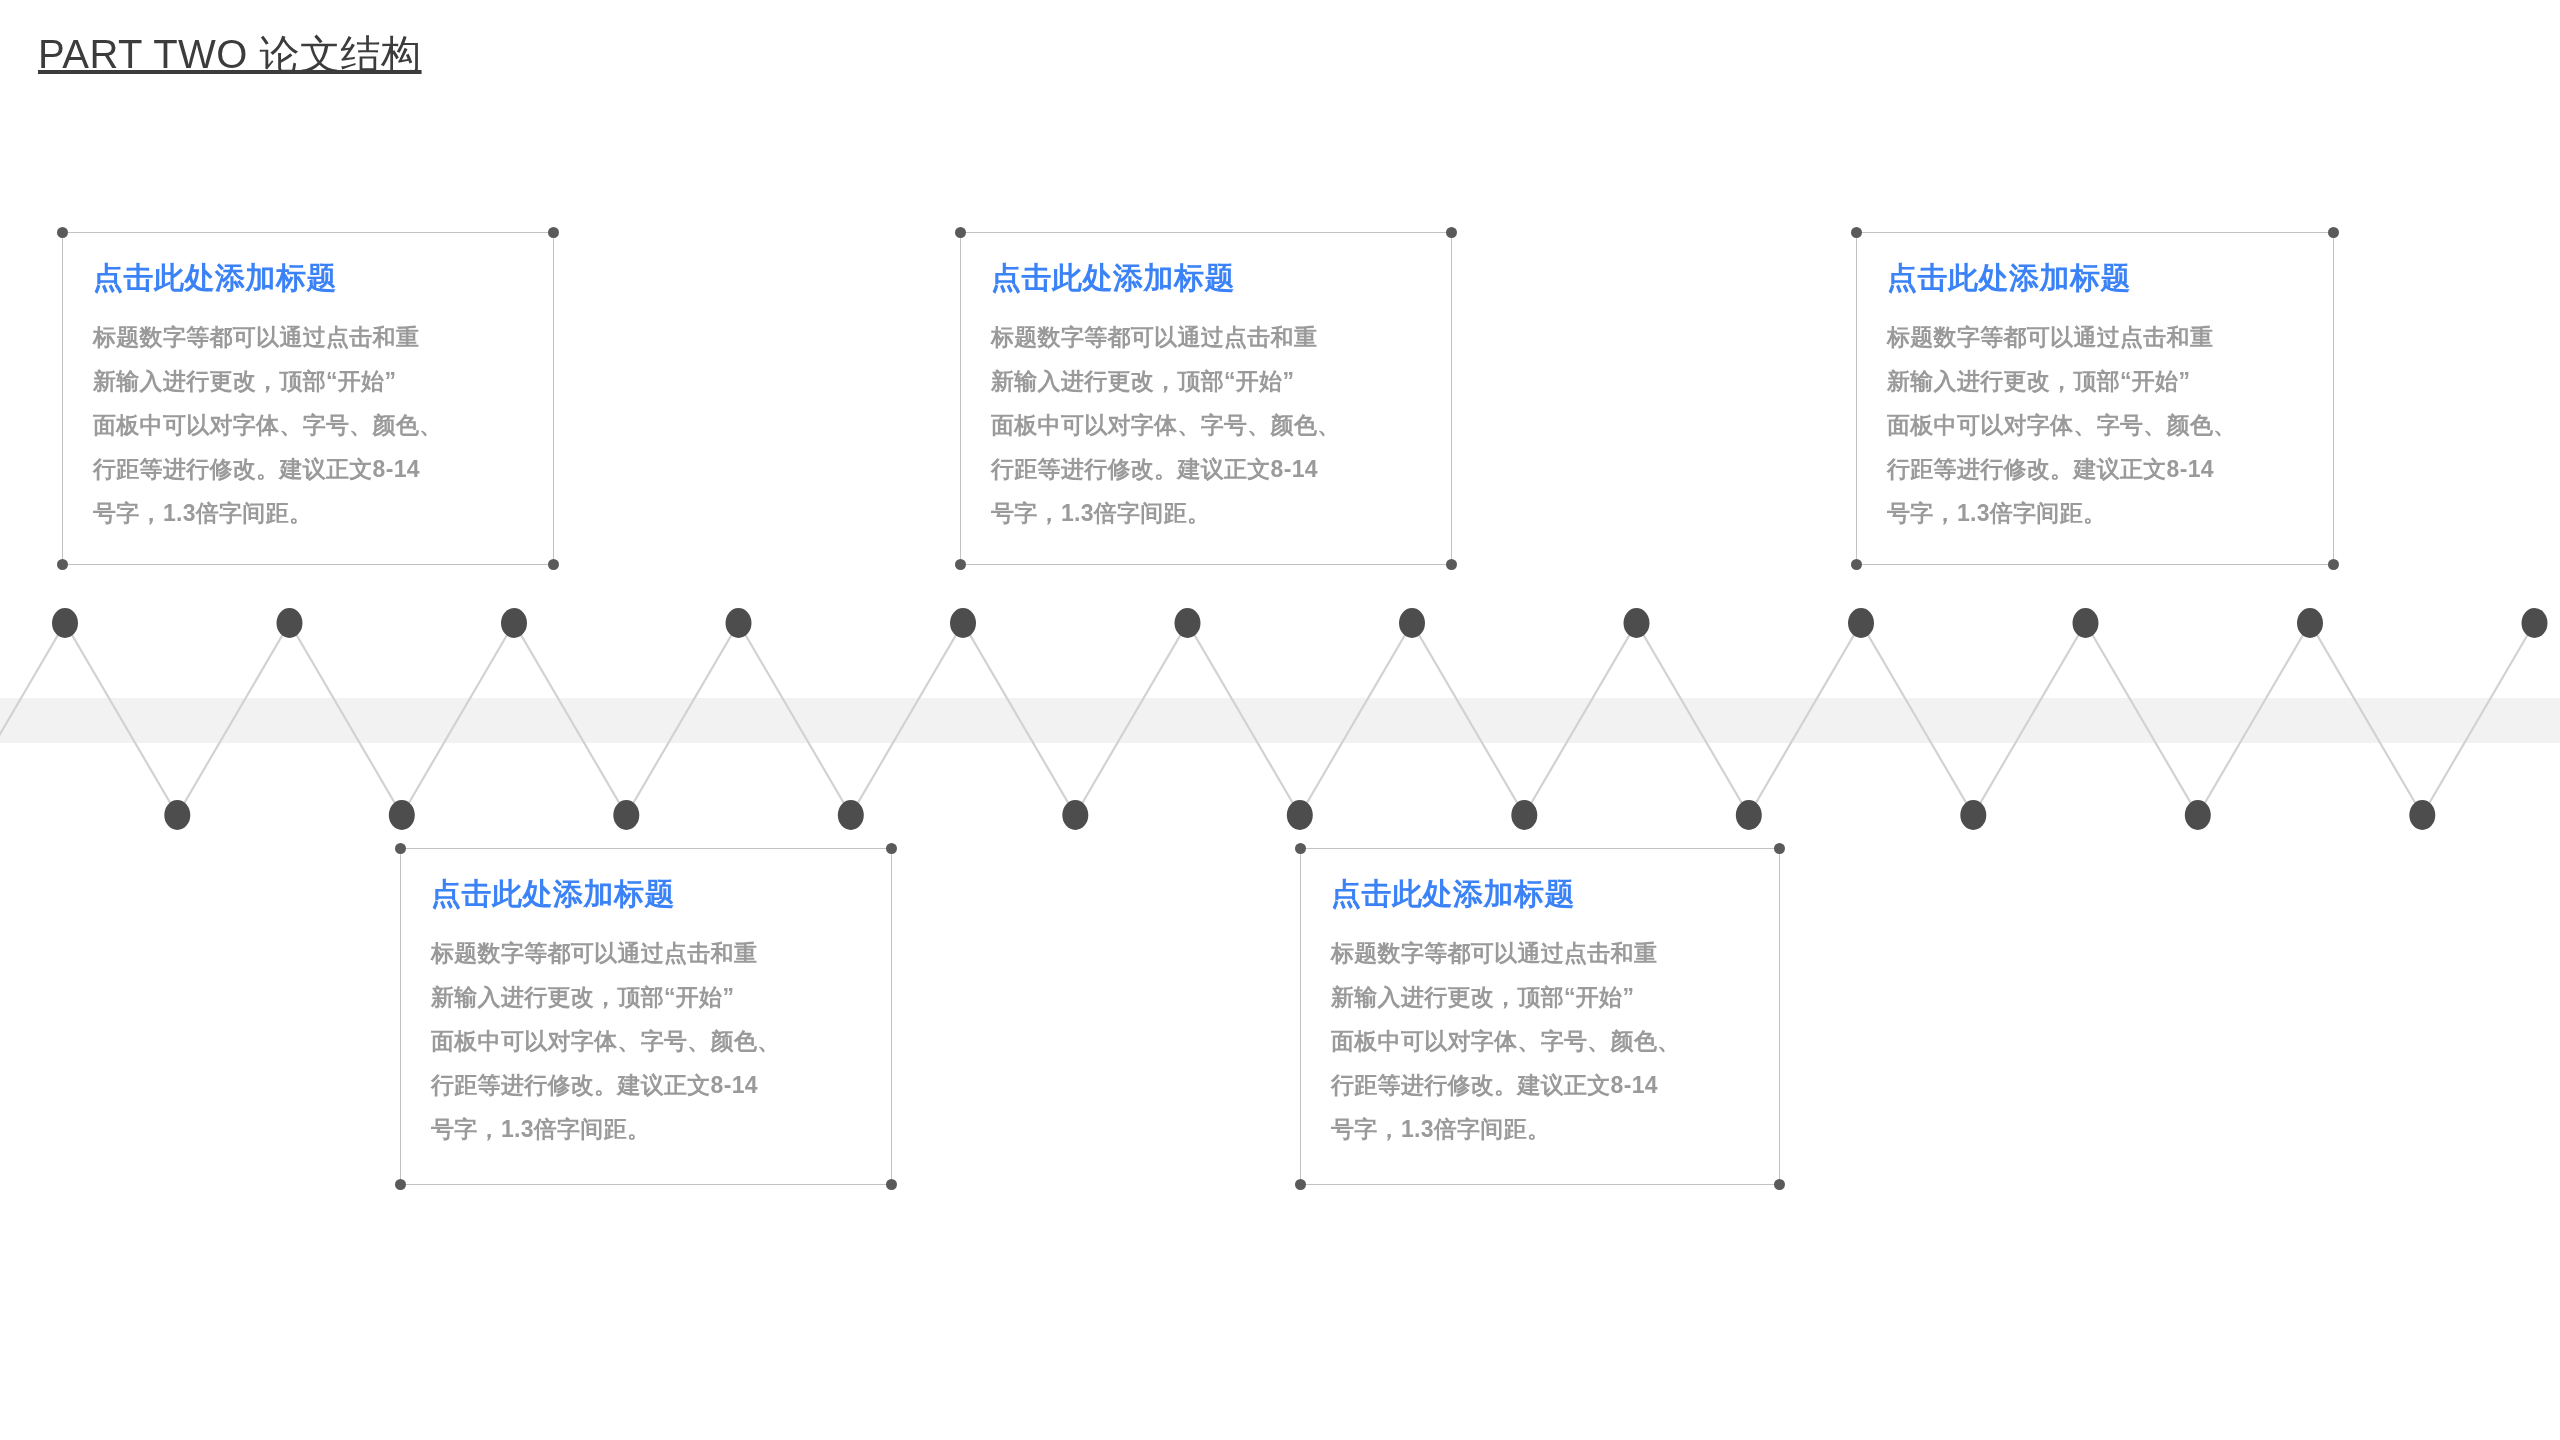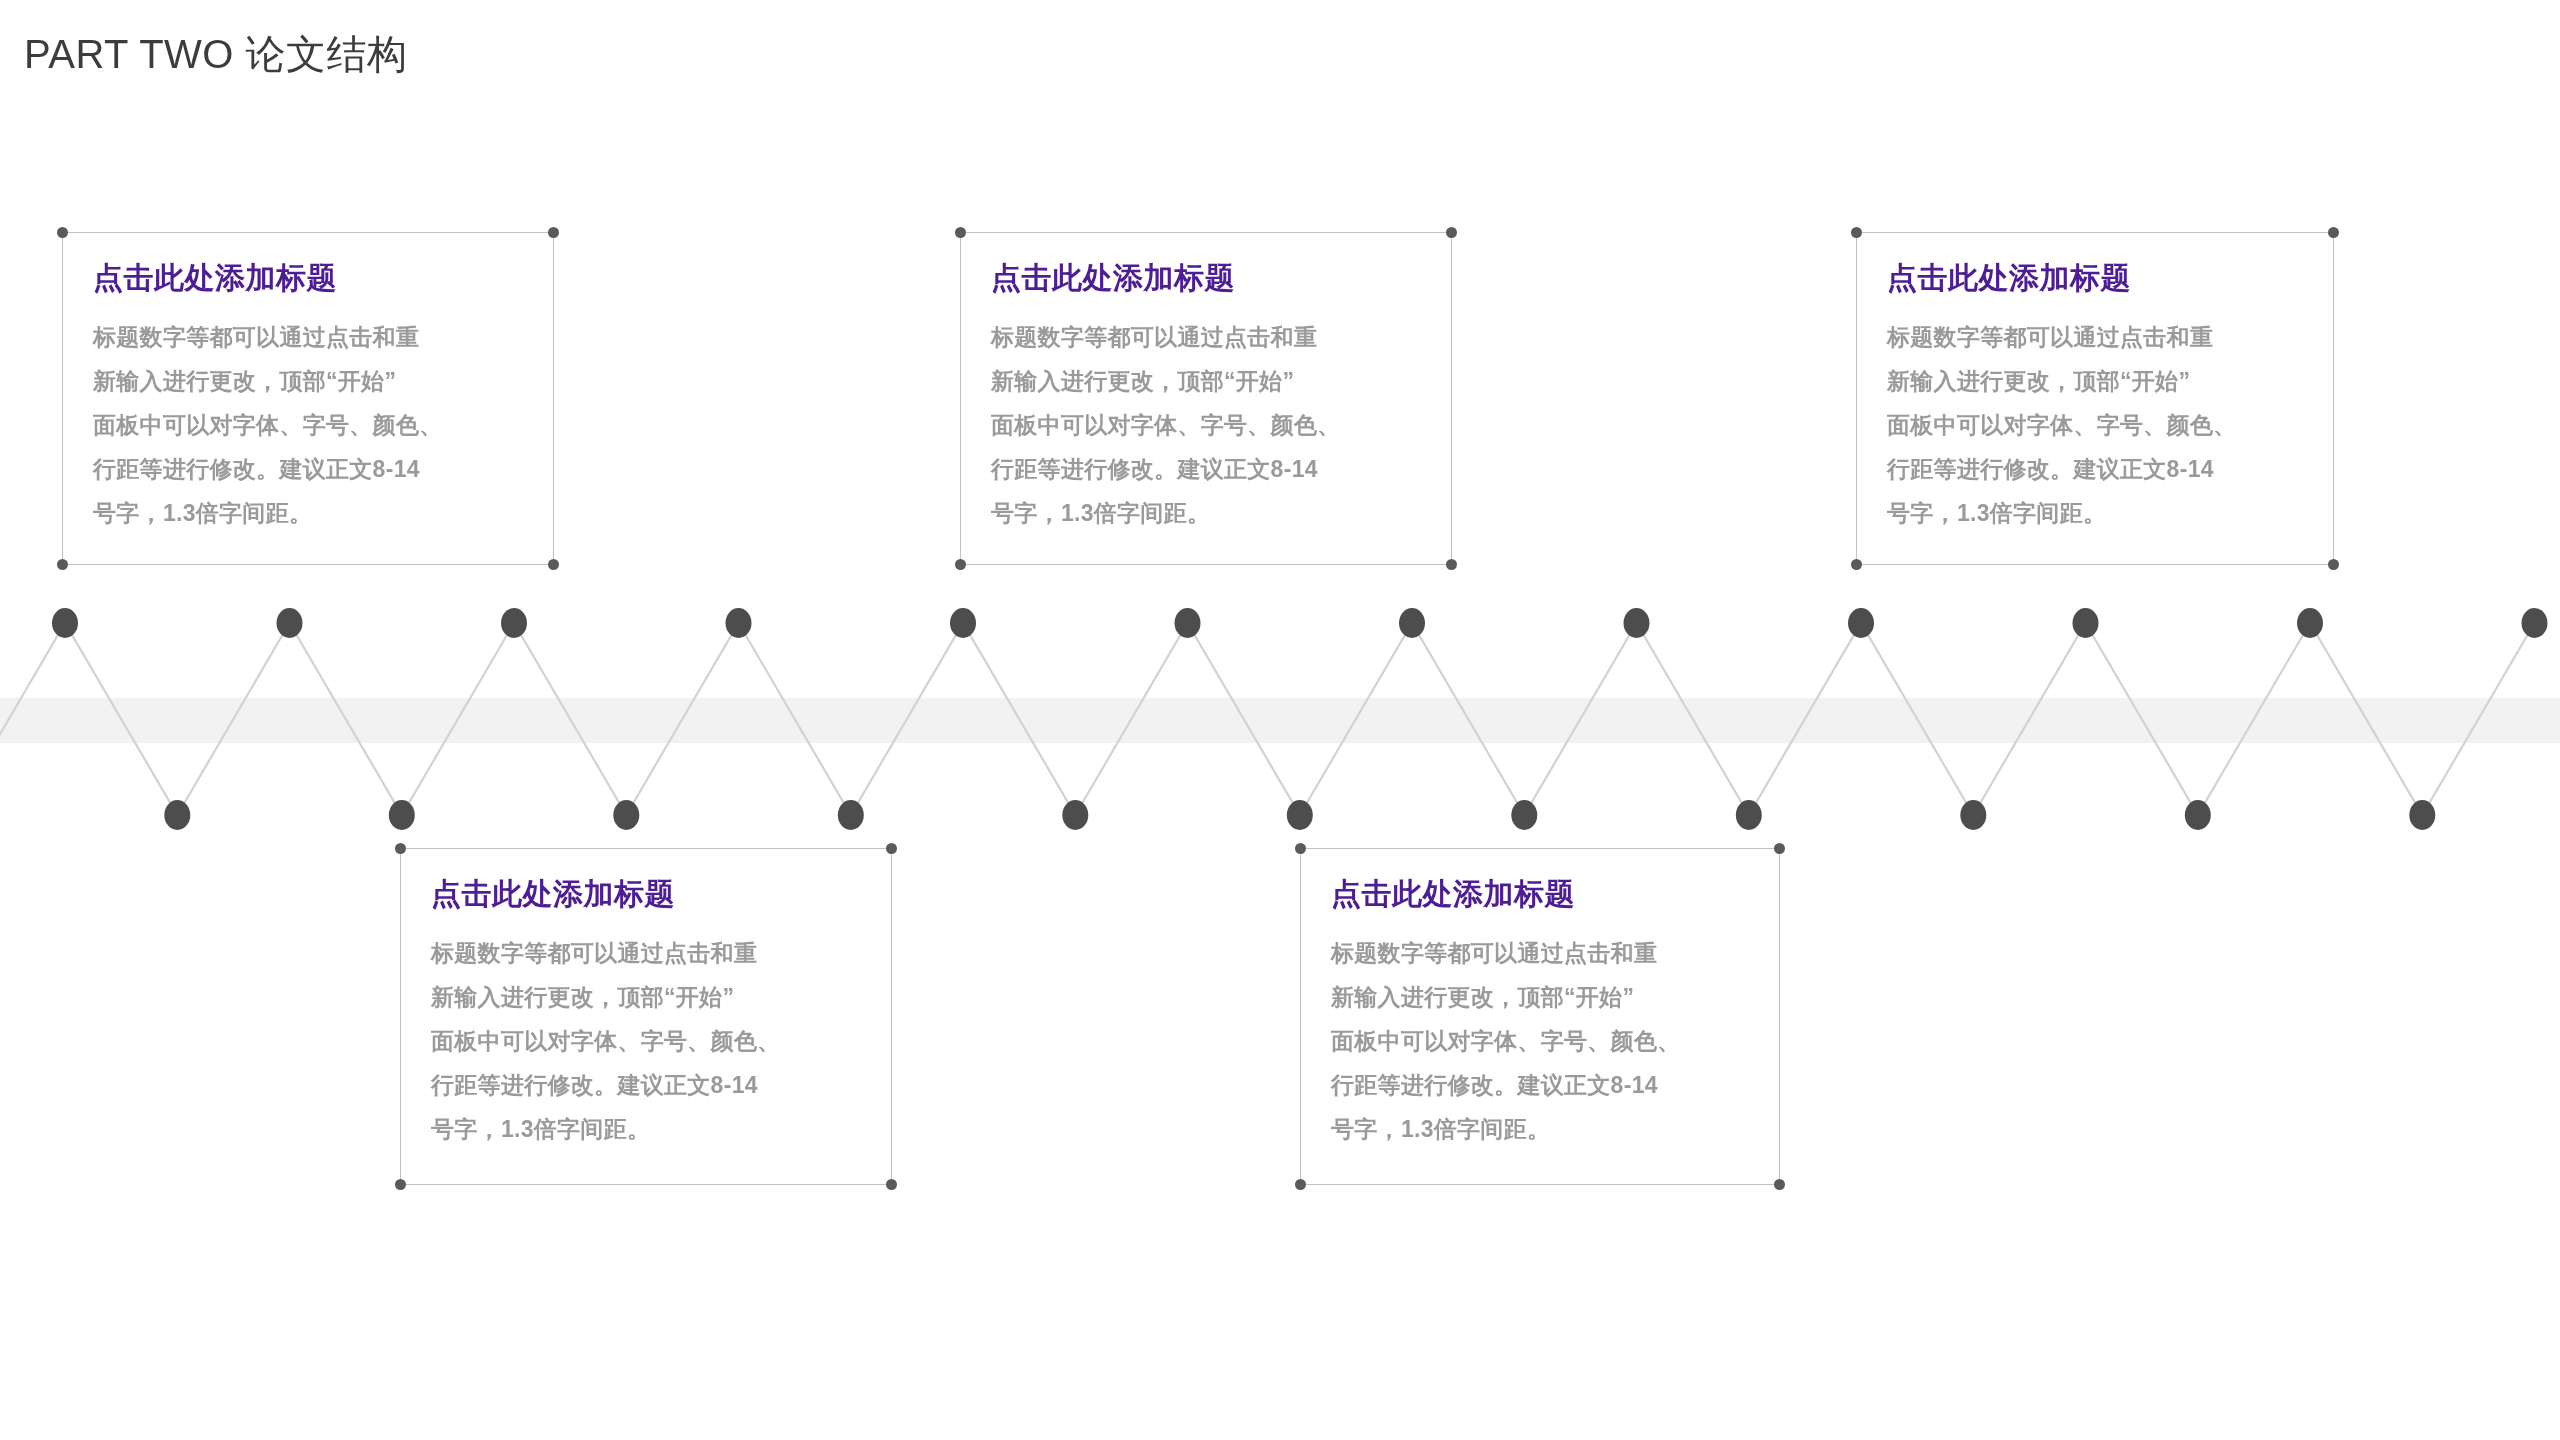--- a/index.html
+++ b/index.html
@@ -17,28 +17,29 @@
   #slide {
     position: relative;
     width: 2560px;
     height: 1440px;
     background: #ffffff;
   }
 
   
   #slide-title {
     position: absolute;
-    left: 24px;
+    left: 38px;
     top: 28px;
     font-size: 40px;
     line-height: 52px;
     font-weight: 400;
     color: #3c3c3c;
     letter-spacing: 0.5px;
     white-space: nowrap;
+    text-decoration: underline;
   }
 
   
   #band {
     position: absolute;
     left: 0;
     top: 698px;
     width: 2560px;
     height: 45px;
     background: #f2f2f2;
@@ -61,21 +62,21 @@
     border: 1px solid #c2c2c2;
     background: transparent;
   }
   .tb-title {
     position: absolute;
     left: 30px;
     top: 28px;
     font-size: 30px;
     line-height: 34px;
     font-weight: 700;
-    color: #4c1d95;
+    color: #3b82f6;
     letter-spacing: 0.5px;
     white-space: nowrap;
   }
   .tb-body {
     position: absolute;
     left: 30px;
     top: 82px;
     right: 18px;
     font-size: 23px;
     line-height: 44px;

